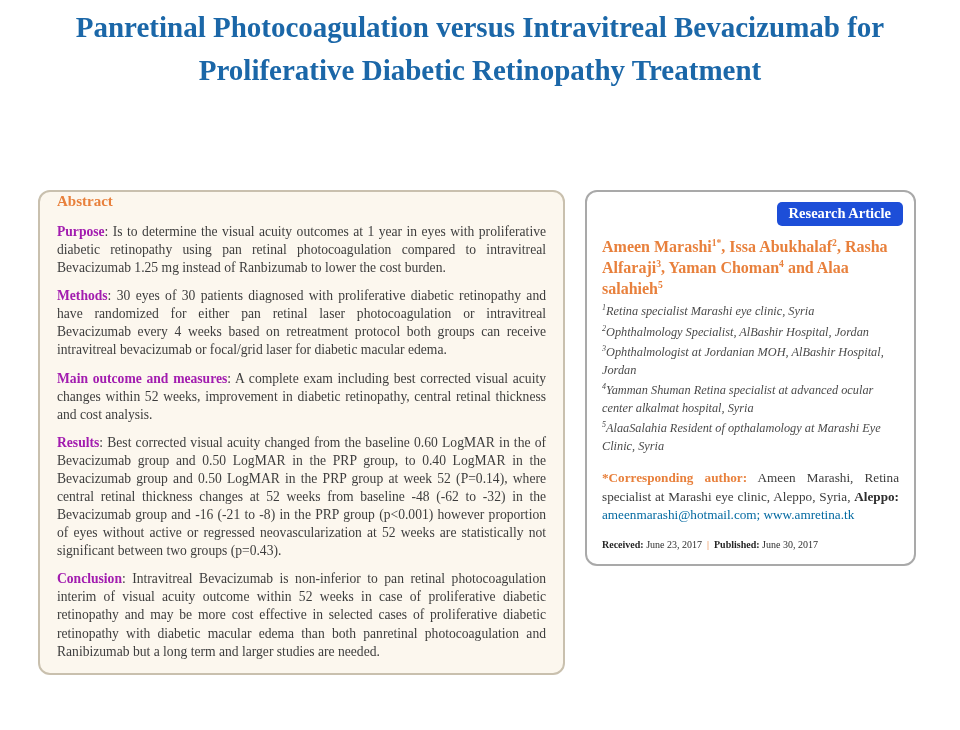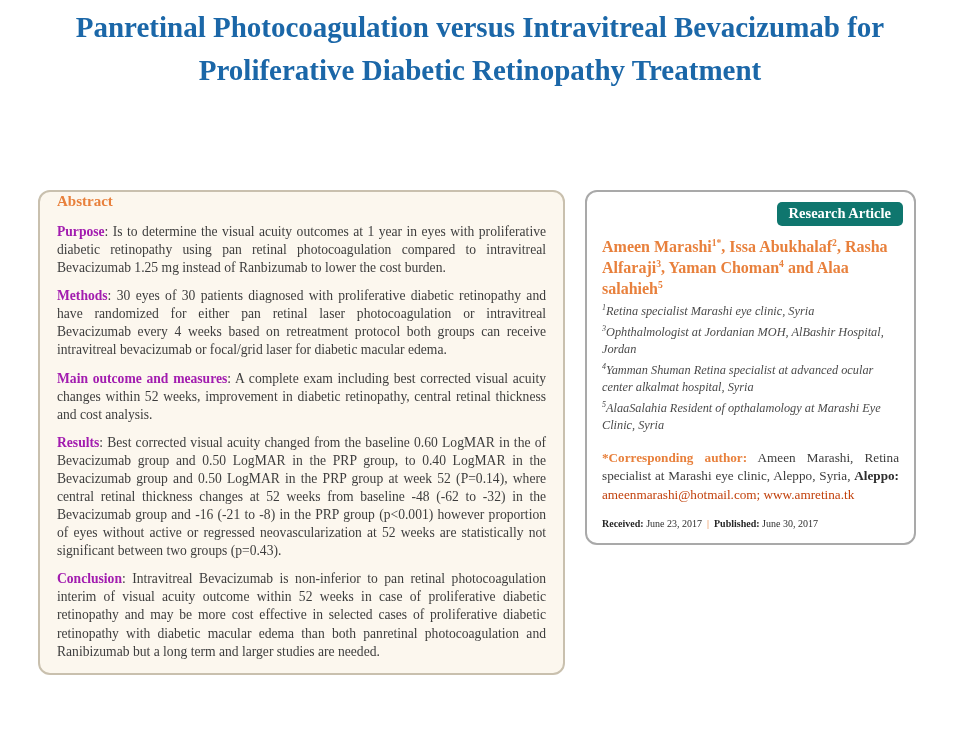--- a/index.html
+++ b/index.html
@@ -59,21 +59,21 @@
     width: 331px;
     box-sizing: border-box;
     background: #ffffff;
     border: 2px solid #A9A9A9;
     border-radius: 12px;
     padding: 10px 15px 14px 15px;
   }
   .badge-row { text-align: right; margin: 0 -4px 10px 0; }
   .badge {
     display: inline-block;
-    background: #0f766e;
+    background: #1d4ed8;
     color: #ffffff;
     font-weight: bold;
     font-size: 14.5px;
     padding: 3px 12px 4px 12px;
     border-radius: 5px;
   }
   .volume {
     font-size: 15px;
     color: #3F3F3F;
     margin: 0 0 16px 0;
@@ -96,21 +96,21 @@
   .affiliation sup { font-size: 0.65em; }
   .corresponding {
     margin: 14px 0 0 0;
     font-size: 13.2px;
     line-height: 1.40;
     color: #3D3D3D;
     text-align: justify;
   }
   .corresponding-label { font-weight: bold; color: #E8803C; }
   .email-label { font-weight: bold; color: #2E2E2E; }
-  .contact-muted { color: #c2410c; }
+  .contact-muted { color: #0369a1; }
   .dates {
     margin: 14px 0 0 0;
     font-size: 10px;
     color: #2E2E2E;
   }
   .dates b { color: #262626; }
   .date-sep { color: #E8803C; margin: 0 5px; }
 </style>
 </head>
 <body>
@@ -130,20 +130,21 @@
       </div>
   </section>
 
   <aside class="info-card">
     <div class="badge-row">
       <span class="badge">Research Article</span>
     </div>
     <div class="authors" id="authors-line"><span>Ameen Marashi<sup>1*</sup></span>, <span>Issa Abukhalaf<sup>2</sup></span>, <span>Rasha Alfaraji<sup>3</sup></span>, <span>Yaman Choman<sup>4</sup></span> and <span>Alaa salahieh<sup>5</sup></span></div>
     <div class="affiliations" id="affiliations">
         <div class="affiliation"><sup>1</sup>Retina specialist Marashi eye clinic, Syria</div>
+        <div class="affiliation"><sup>2</sup>Ophthalmology Specialist, AlBashir Hospital, Jordan</div>
         <div class="affiliation"><sup>3</sup>Ophthalmologist at Jordanian MOH, AlBashir Hospital, Jordan</div>
         <div class="affiliation"><sup>4</sup>Yamman Shuman Retina specialist at advanced ocular center alkalmat hospital, Syria</div>
         <div class="affiliation"><sup>5</sup>AlaaSalahia Resident of opthalamology at Marashi Eye Clinic, Syria</div>
       </div>
     <p class="corresponding">
       <span class="corresponding-label">*Corresponding author:</span><span> Ameen Marashi, Retina specialist at Marashi eye clinic, Aleppo, Syria, </span><span class="email-label">Aleppo:</span><span class="contact-muted"> ameenmarashi@hotmail.com; www.amretina.tk</span>
     </p>
     <p class="dates">
       <b>Received:</b>
       <span>June 23, 2017</span><span class="date-sep">|</span><b>Published:</b>

